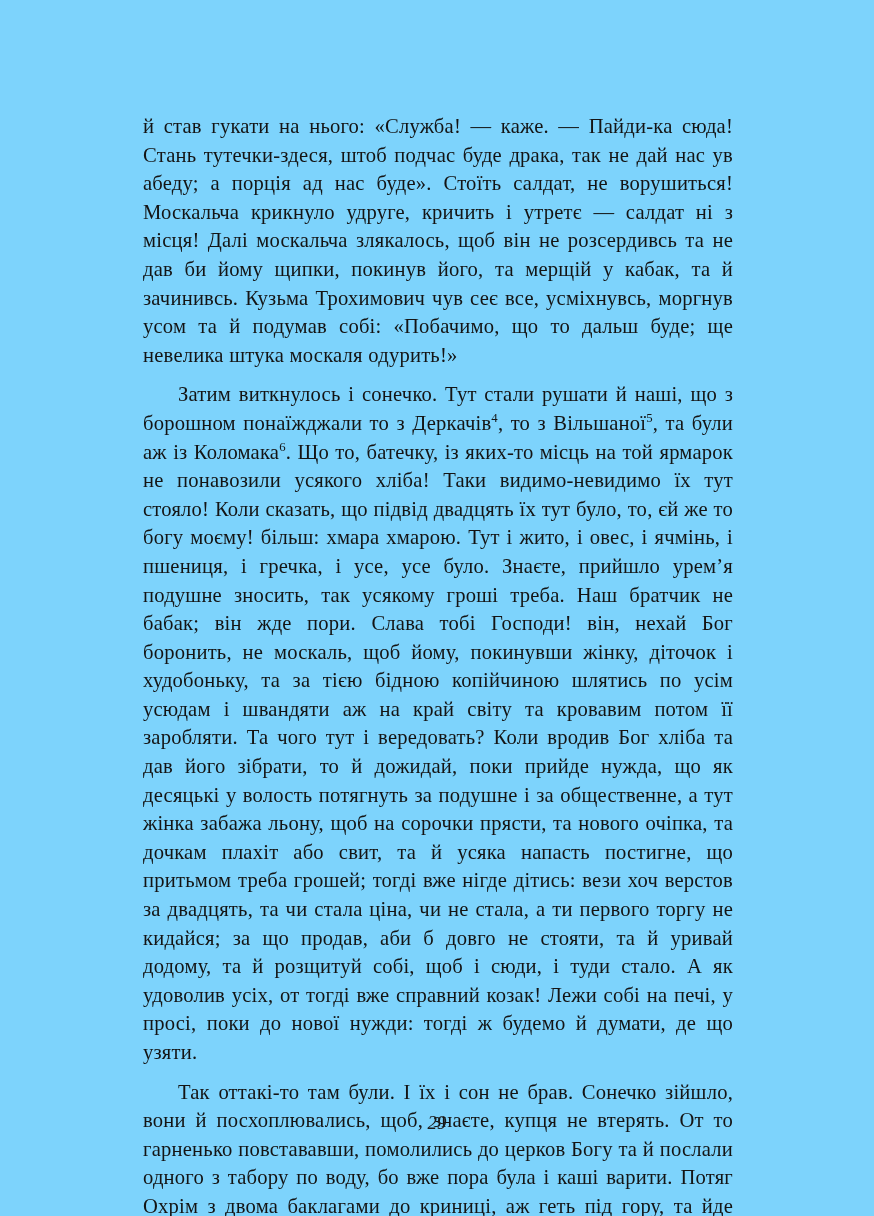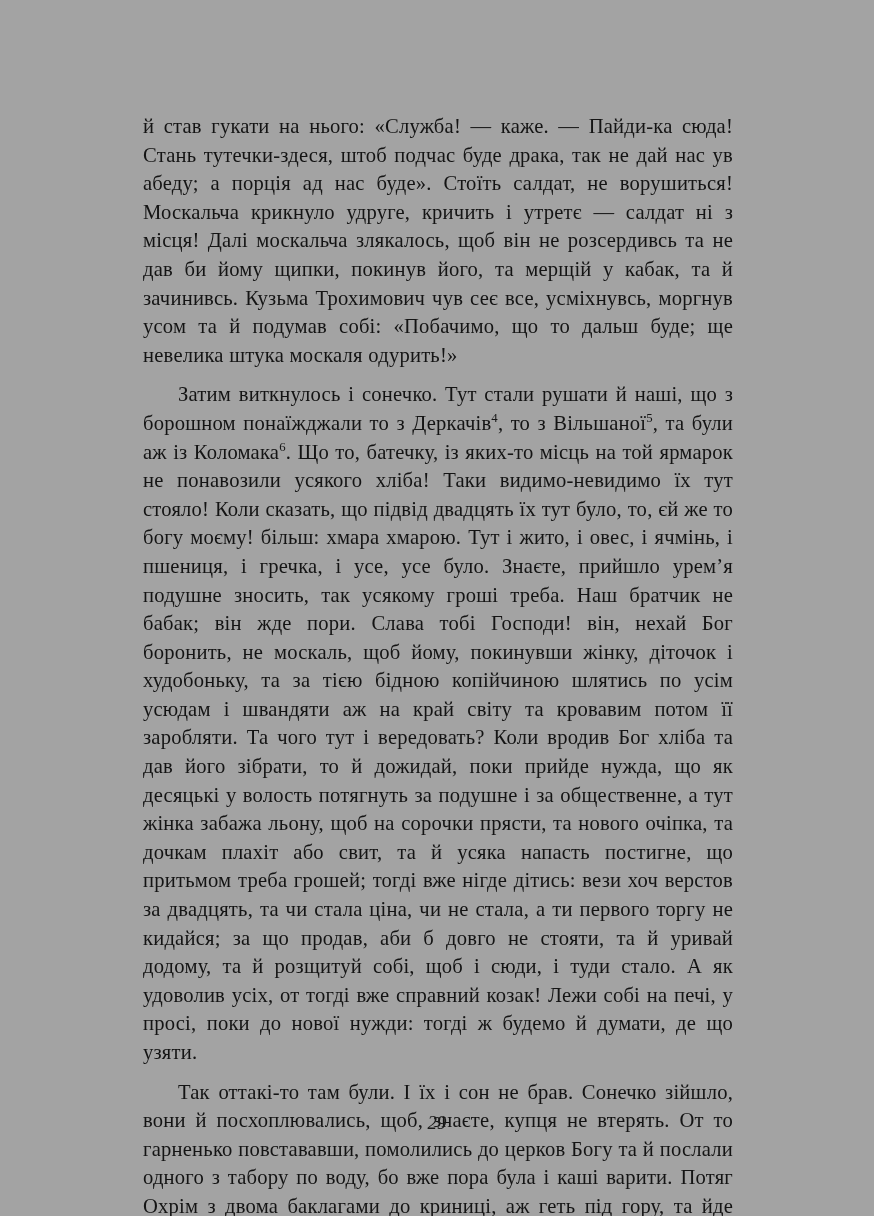--- a/index.html
+++ b/index.html
@@ -11,21 +11,21 @@
     height: 1216px;
     background: #ffffff;
     font-family: "Liberation Serif", "DejaVu Serif", serif;
     color: #141414;
     overflow: hidden;
   }
   .page {
     position: relative;
     width: 874px;
     height: 1216px;
-    background: #a3a3a3;
+    background: #7dd3fc;
   }
   .textblock {
     position: absolute;
     left: 143px;
     top: 112px;
     width: 590px;
   }
   .para {
     margin: 0;
     font-size: 20.6px;

